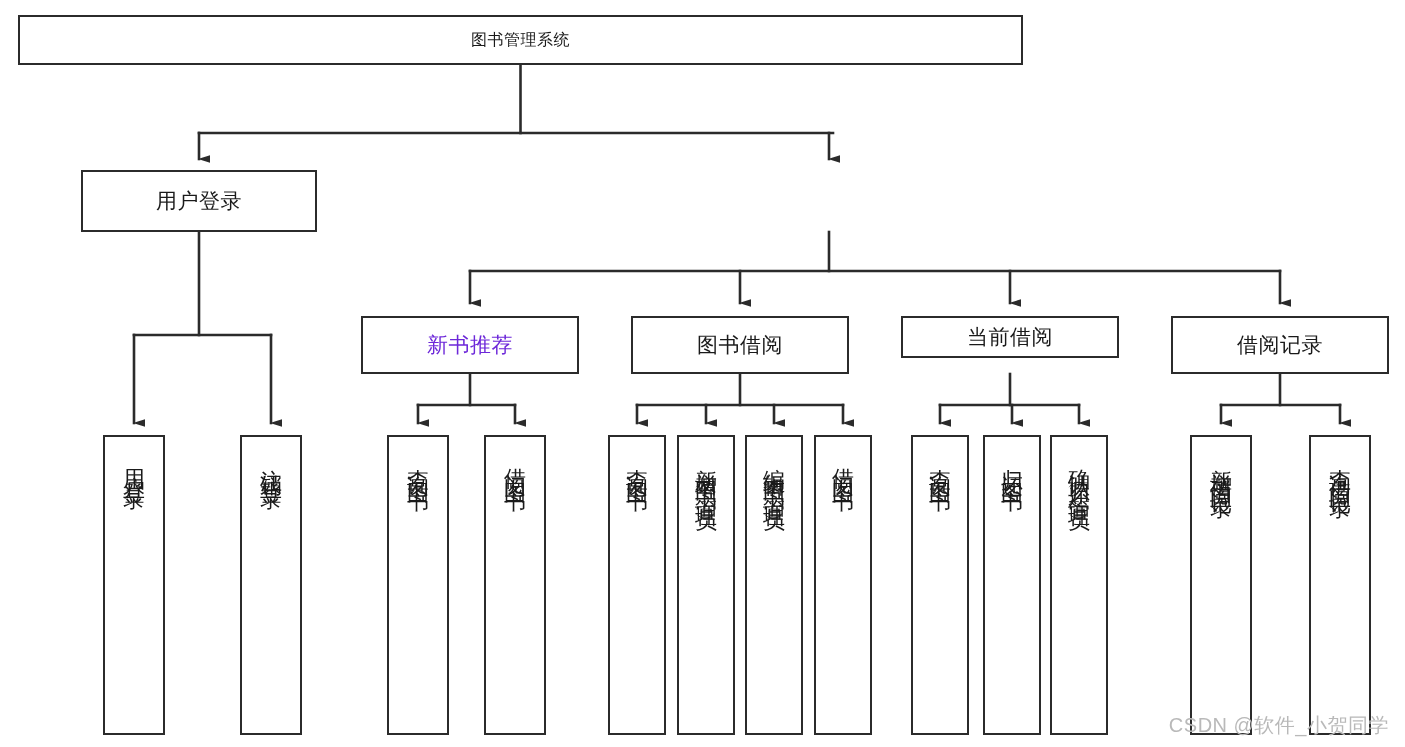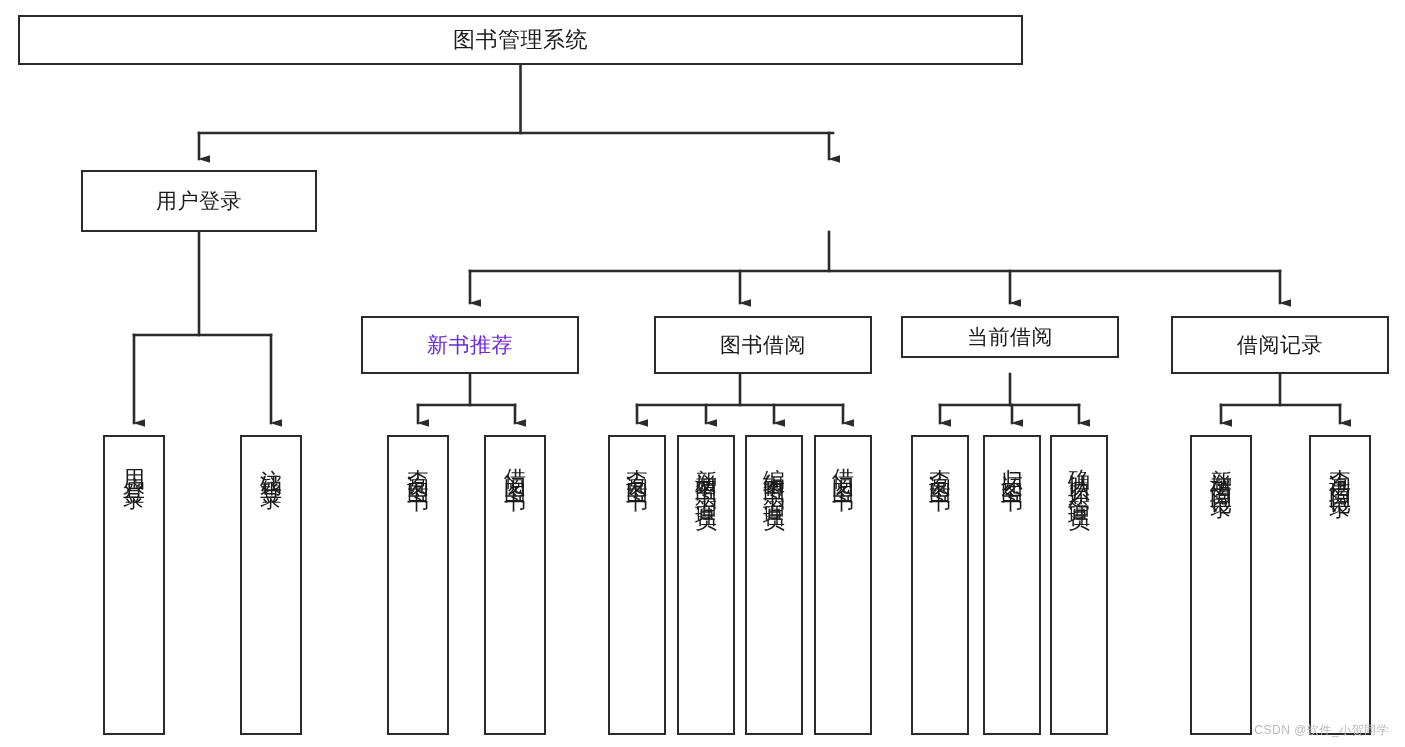--- a/index.html
+++ b/index.html
@@ -21,39 +21,39 @@
     justify-content:center;
     color:#1a1a1a;
   }
   .node .lbl{
     display:block;
     line-height:1.12;
     letter-spacing:0.5px;
     white-space:pre;
   }
   .h-node .lbl{font-size:21px;}
-  .root .lbl{font-size:22px;}
+  .root .lbl{font-size:16px;}
   .v-node{
     align-items:flex-start;
     justify-content:center;
     padding-top:14px;
   }
   .v-node .lbl{
     writing-mode:vertical-rl;
     text-orientation:upright;
     font-size:22px;
     letter-spacing:7px;
     line-height:1;
   }
   .v-node.tall .lbl{letter-spacing:6px;}
   svg#wires{position:absolute;left:0;top:0;width:1405px;height:747px;pointer-events:none;}
   .watermark{
     position:absolute;
     right:16px;bottom:8px;
-    font-size:12px;
+    font-size:20px;
     color:#b9b9b9;
     letter-spacing:0.5px;
     white-space:nowrap;
   }
 </style>
 </head>
 <body style="background: rgb(255, 255, 255);">
 
 <div id="canvas">
 
@@ -111,21 +111,21 @@
     <span class="lbl">图书管理系统</span>
   </div>
 
   <div class="node h-node" style="left: 81px; top: 170px; width: 236px; height: 62px; border-color: rgb(43, 43, 43); background: rgb(255, 255, 255); color: rgb(26, 26, 26);">
     <span class="lbl">用户登录</span>
   </div>
 
   <div class="node h-node" style="left: 361px; top: 316px; width: 218px; height: 58px; border-color: rgb(43, 43, 43); background: rgb(255, 255, 255); color: #6d28d9;">
     <span class="lbl">新书推荐</span>
   </div>
-  <div class="node h-node" style="left: 654px; top: 316px; width: 218px; height: 58px; border-color: rgb(43, 43, 43); background: rgb(255, 255, 255); color: rgb(26, 26, 26);">
+  <div class="node h-node" style="left: 631px; top: 316px; width: 218px; height: 58px; border-color: rgb(43, 43, 43); background: rgb(255, 255, 255); color: rgb(26, 26, 26);">
     <span class="lbl">图书借阅</span>
   </div>
   <div class="node h-node" style="left: 901px; top: 316px; width: 218px; height: 42px; border-color: rgb(43, 43, 43); background: rgb(255, 255, 255); color: rgb(26, 26, 26);">
     <span class="lbl">当前借阅</span>
   </div>
   <div class="node h-node" style="left: 1171px; top: 316px; width: 218px; height: 58px; border-color: rgb(43, 43, 43); background: rgb(255, 255, 255); color: rgb(26, 26, 26);">
     <span class="lbl">借阅记录</span>
   </div>
 
   <div class="node v-node" style="left: 103px; top: 435px; width: 62px; height: 300px; border-color: rgb(43, 43, 43); background: rgb(255, 255, 255); color: rgb(26, 26, 26);">

